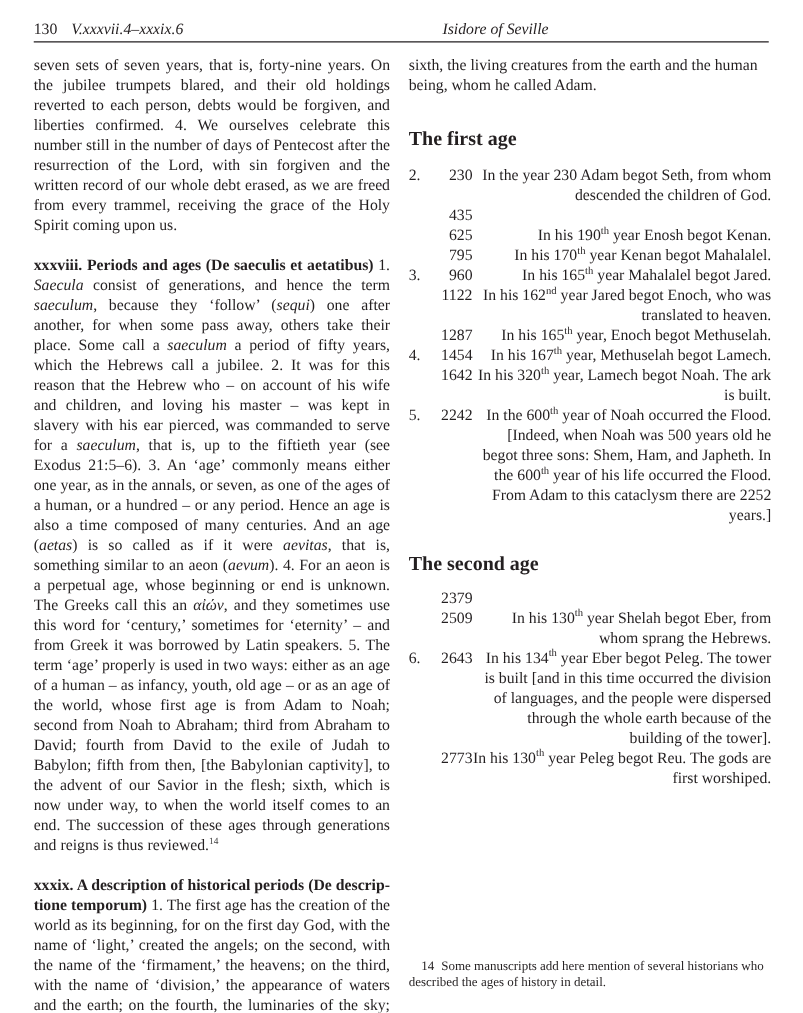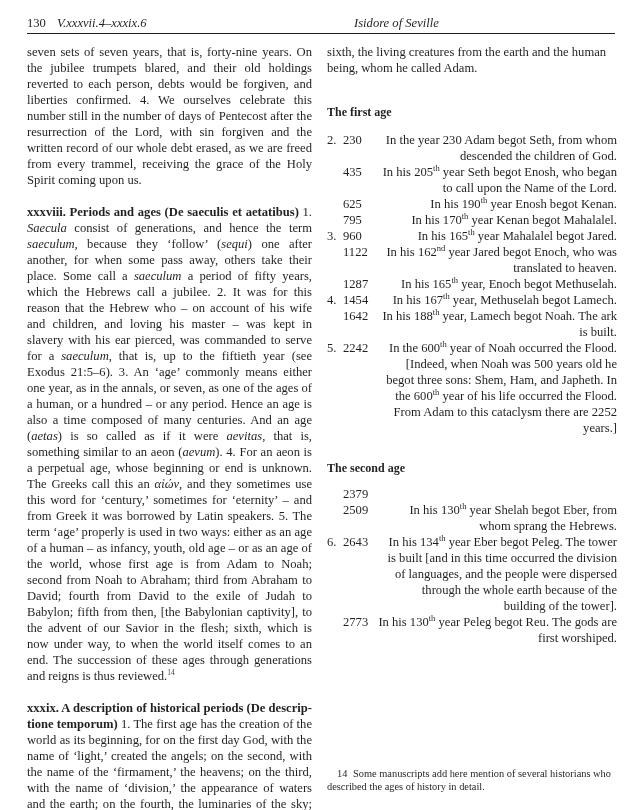--- a/index.html
+++ b/index.html
@@ -21,26 +21,26 @@
     .col-left { left: 27px; width: 285px; text-align: justify; }
     .col-right { left: 327px; width: 290px; }
 
     .para { margin: 0; text-align: justify; hyphens: manual; }
     .para + .chapter { margin-top: 16px; }
     .chapter-head { font-weight: bold; }
     i, em { font-style: italic; }
     sup.fn { font-size: 7.5px; vertical-align: 5px; line-height: 0; color: #444; }
     sup.ord { font-size: 8.5px; vertical-align: 5px; line-height: 0; }
 
-    .age-head { font-weight: bold; margin: 28px 0 12px 0; font-size: 12px; }
+    .age-head { font-weight: bold; margin: 28px 0 12px 0; font-size: 16px; }
     .age-head.second { margin-top: 24px; margin-bottom: 10px; }
 
     .entry { display: grid; grid-template-columns: 16px 35px 1fr; }
     .entry .secno { text-align: left; }
-    .entry .year { text-align: left; font-variant-numeric: oldstyle-nums; }
+    .entry .year { text-align: right; font-variant-numeric: oldstyle-nums; }
     .entry .etext { text-align: right; }
 
     .footnote {
       position: absolute; left: 327px; top: 767px; width: 300px;
       font-size: 10.4px; line-height: 13px;
     }
     .footnote .fnnum { padding-left: 10px; margin-right: 3px; }
   </style>
 </head>
 <body>
@@ -65,21 +65,20 @@
   <div class="age-head">The first age</div>
   <div id="first-age-list">
       <div class="entry">
         <span class="secno">2.</span>
         <span class="year">230</span>
         <span class="etext"><span>In the year 230 Adam begot Seth, from whom descended the children of God.</span><sup class="ord"></sup><span></span></span>
       </div>
       <div class="entry">
         <span class="secno"></span>
         <span class="year">435</span>
-        <span class="etext"><span>In his 205</span><sup class="ord">th</sup><span> year Seth begot Enosh, who began to call upon the Name of the Lord.</span></span>
       </div>
       <div class="entry">
         <span class="secno"></span>
         <span class="year">625</span>
         <span class="etext"><span>In his 190</span><sup class="ord">th</sup><span> year Enosh begot Kenan.</span></span>
       </div>
       <div class="entry">
         <span class="secno"></span>
         <span class="year">795</span>
         <span class="etext"><span>In his 170</span><sup class="ord">th</sup><span> year Kenan begot Mahalalel.</span></span>
@@ -100,21 +99,21 @@
         <span class="etext"><span>In his 165</span><sup class="ord">th</sup><span> year, Enoch begot Methuselah.</span></span>
       </div>
       <div class="entry">
         <span class="secno">4.</span>
         <span class="year">1454</span>
         <span class="etext"><span>In his 167</span><sup class="ord">th</sup><span> year, Methuselah begot Lamech.</span></span>
       </div>
       <div class="entry">
         <span class="secno"></span>
         <span class="year">1642</span>
-        <span class="etext"><span>In his 188</span><sup class="ord">th</sup><span> year, Lamech begot Noah. The ark is built.</span></span>
+        <span class="etext"><span>In his 320</span><sup class="ord">th</sup><span> year, Lamech begot Noah. The ark is built.</span></span>
       </div>
       <div class="entry">
         <span class="secno">5.</span>
         <span class="year">2242</span>
         <span class="etext"><span>In the 600</span><sup class="ord">th</sup><span> year of Noah occurred the Flood. [Indeed, when Noah was 500 years old he begot three sons: Shem, Ham, and Japheth. In the 600</span><sup class="ord">th</sup><span> year of his life occurred the Flood. From Adam to this cataclysm there are 2252 years.]</span></span>
       </div>
     </div>
 
   <div class="age-head second">The second age</div>
   <div id="second-age-list">

